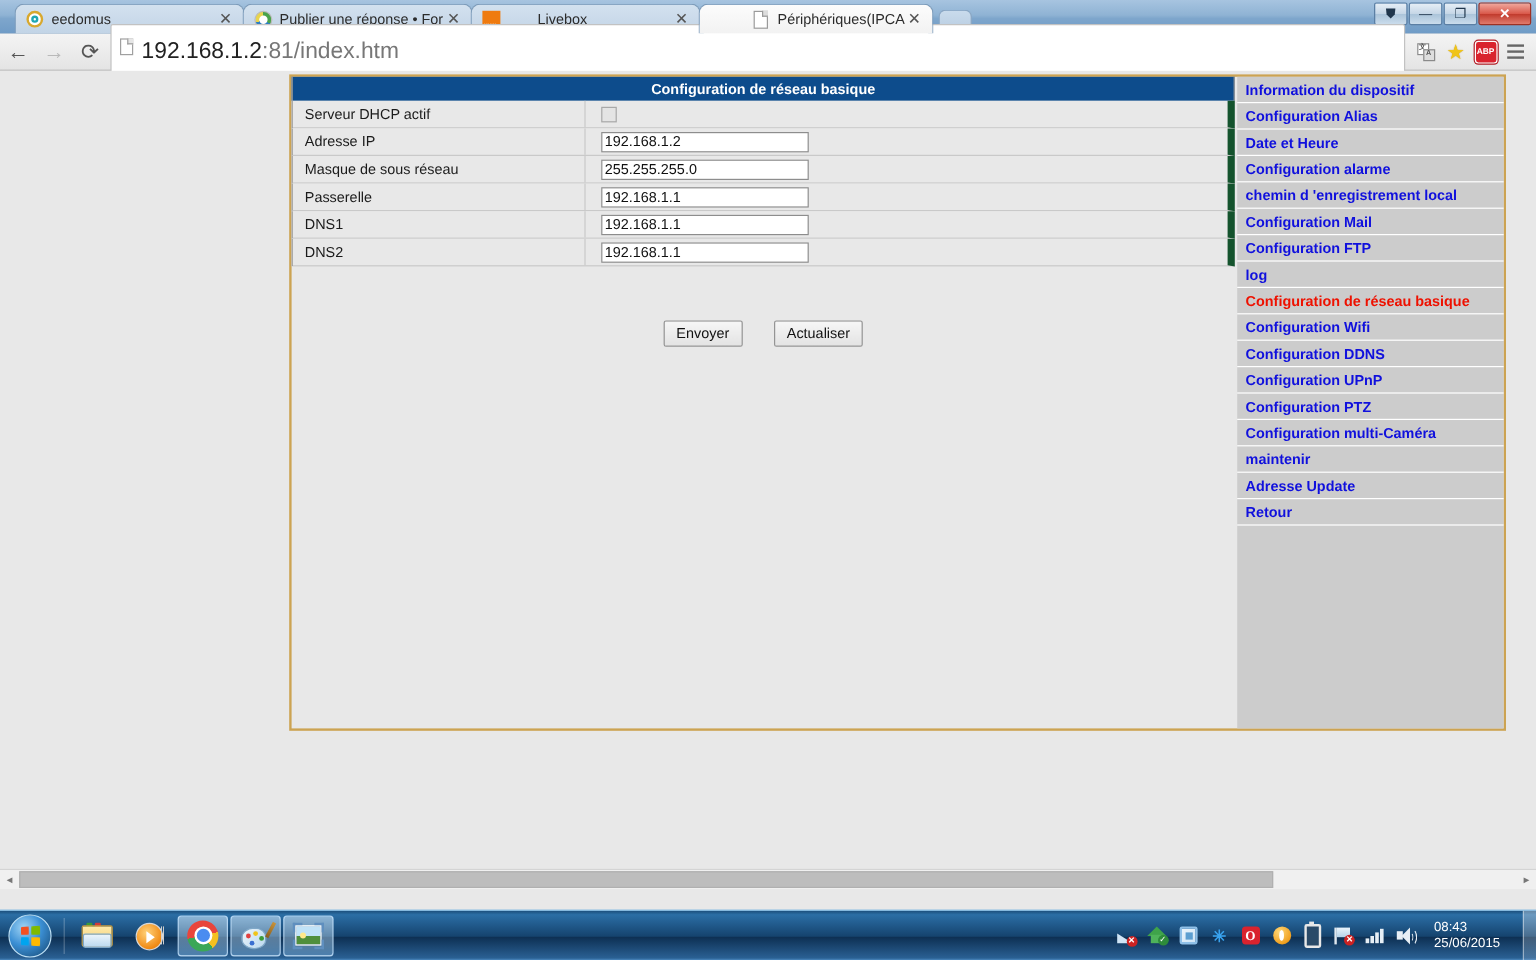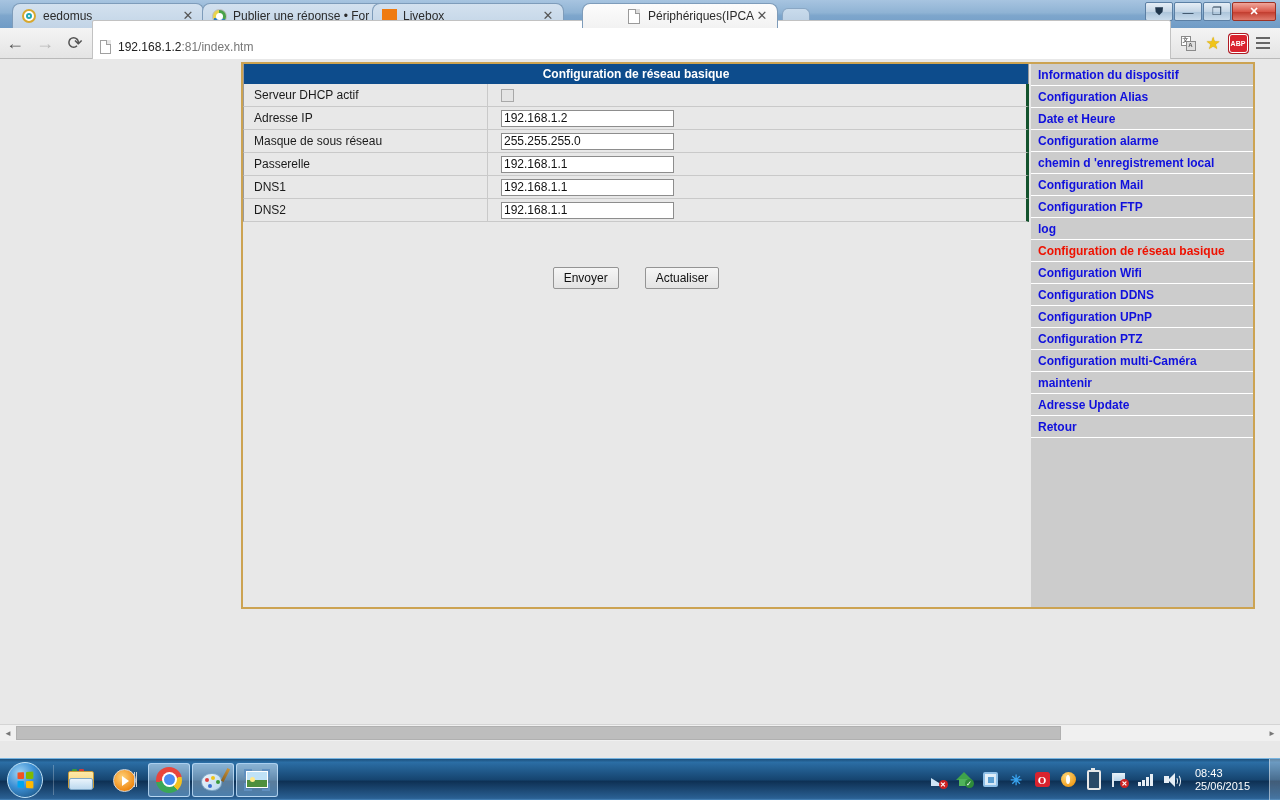--- a/index.html
+++ b/index.html
@@ -85,22 +85,22 @@
     background: linear-gradient(to bottom,#f4f4f4,#e4e4e4);
     border-bottom:1px solid #b9b9b9;
     display:flex; align-items:center;
   }
   .navbtn { width:30px; height:30px; display:flex; align-items:center; justify-content:center;
             font-size:18px; color:#555; }
   .navbtn.dim { color:#b9b9b9; }
   .omnibox {
     flex:1 1 auto; height:22px; margin:0 6px 0 2px;
     background:#fff; border:1px solid #c2c2c2; border-radius:2px;
-    display:flex; align-items:flex-end; padding:11px 4px;
-    font-size:12px; color:#222;
+    display:flex; align-items:flex-start; padding:11px 4px;
+    font-size:19px; color:#222;
   }
   .omnibox .pageicon { width:11px;height:14px;background:#fff;border:1px solid #a0a0a0;
             box-sizing:border-box; margin:0 7px 0 3px; flex:0 0 11px; position:relative;}
   .omnibox .pageicon::after{content:"";position:absolute;top:-1px;right:-1px;width:4px;height:4px;
             background:#e6e6e6;border-left:1px solid #a0a0a0;border-bottom:1px solid #a0a0a0;}
   .omnibox .urltext { white-space:nowrap; }
   .omnibox .urltext .host { color:#222; }
   .omnibox .urltext .rest { color:#777; }
   .tb-icons { display:flex; align-items:center; gap:3px; padding-right:6px; }
   .tb-ico { width:22px;height:22px;display:flex;align-items:center;justify-content:center; }
@@ -128,21 +128,21 @@
   }
 
   
   .maintable { position:absolute; left:243px; top:5px; width:786px; }
   .tbl-title {
     height:20px; background:#0d4c8c; color:#fff; font-weight:bold;
     font-size:12px; text-align:center; line-height:20px;
     border-left:1px solid #9a9a9a; border-right:1px solid #9a9a9a;
   }
   .row { display:flex; height:23px; border-bottom:1px solid #c9c9c9;
-         border-left:1px solid #9a9a9a; border-right:3px solid #14532d;
+         border-left:1px solid #9a9a9a; border-right:6px solid #14532d;
          background:#e8e8e8; box-sizing:border-box; }
   .row:first-of-type { border-top:1px solid #c9c9c9; }
   .cell-label { width:244px; flex:0 0 244px; font-size:12px; color:#1b1b1b;
          display:flex; align-items:center; padding-left:10px; box-sizing:border-box;
          border-right:1px solid #c9c9c9; }
   .cell-val { flex:1 1 auto; display:flex; align-items:center; padding-left:13px;
          box-sizing:border-box; }
   .cell-val input[type=text] {
          width:173px; height:17px; font-size:12px; font-family:"Liberation Sans",sans-serif;
          border:1px solid #8d8d8d; background:#fff; color:#111;
@@ -339,21 +339,21 @@
     </div>
 
     <div class="tab" style="left:202px; width:192px;">
       <span class="fav">
           <span class="fav-q"></span>
         </span>
       <span class="ttl">Publier une réponse • For</span>
       <span class="tclose">✕</span>
     </div>
 
-    <div class="tab" style="left:372px; width:192px;">
+    <div class="tab" style="left:392px; width:192px;gap:25px;">
       <span class="fav">
           <span class="fav-orange"></span>
         </span>
       <span class="ttl">Livebox</span>
       <span class="tclose">✕</span>
     </div>
 
     <div class="tab active" style="left:582px; width:196px;padding-left:35px;">
       <span class="fav">
           <span class="fav-page"></span>

